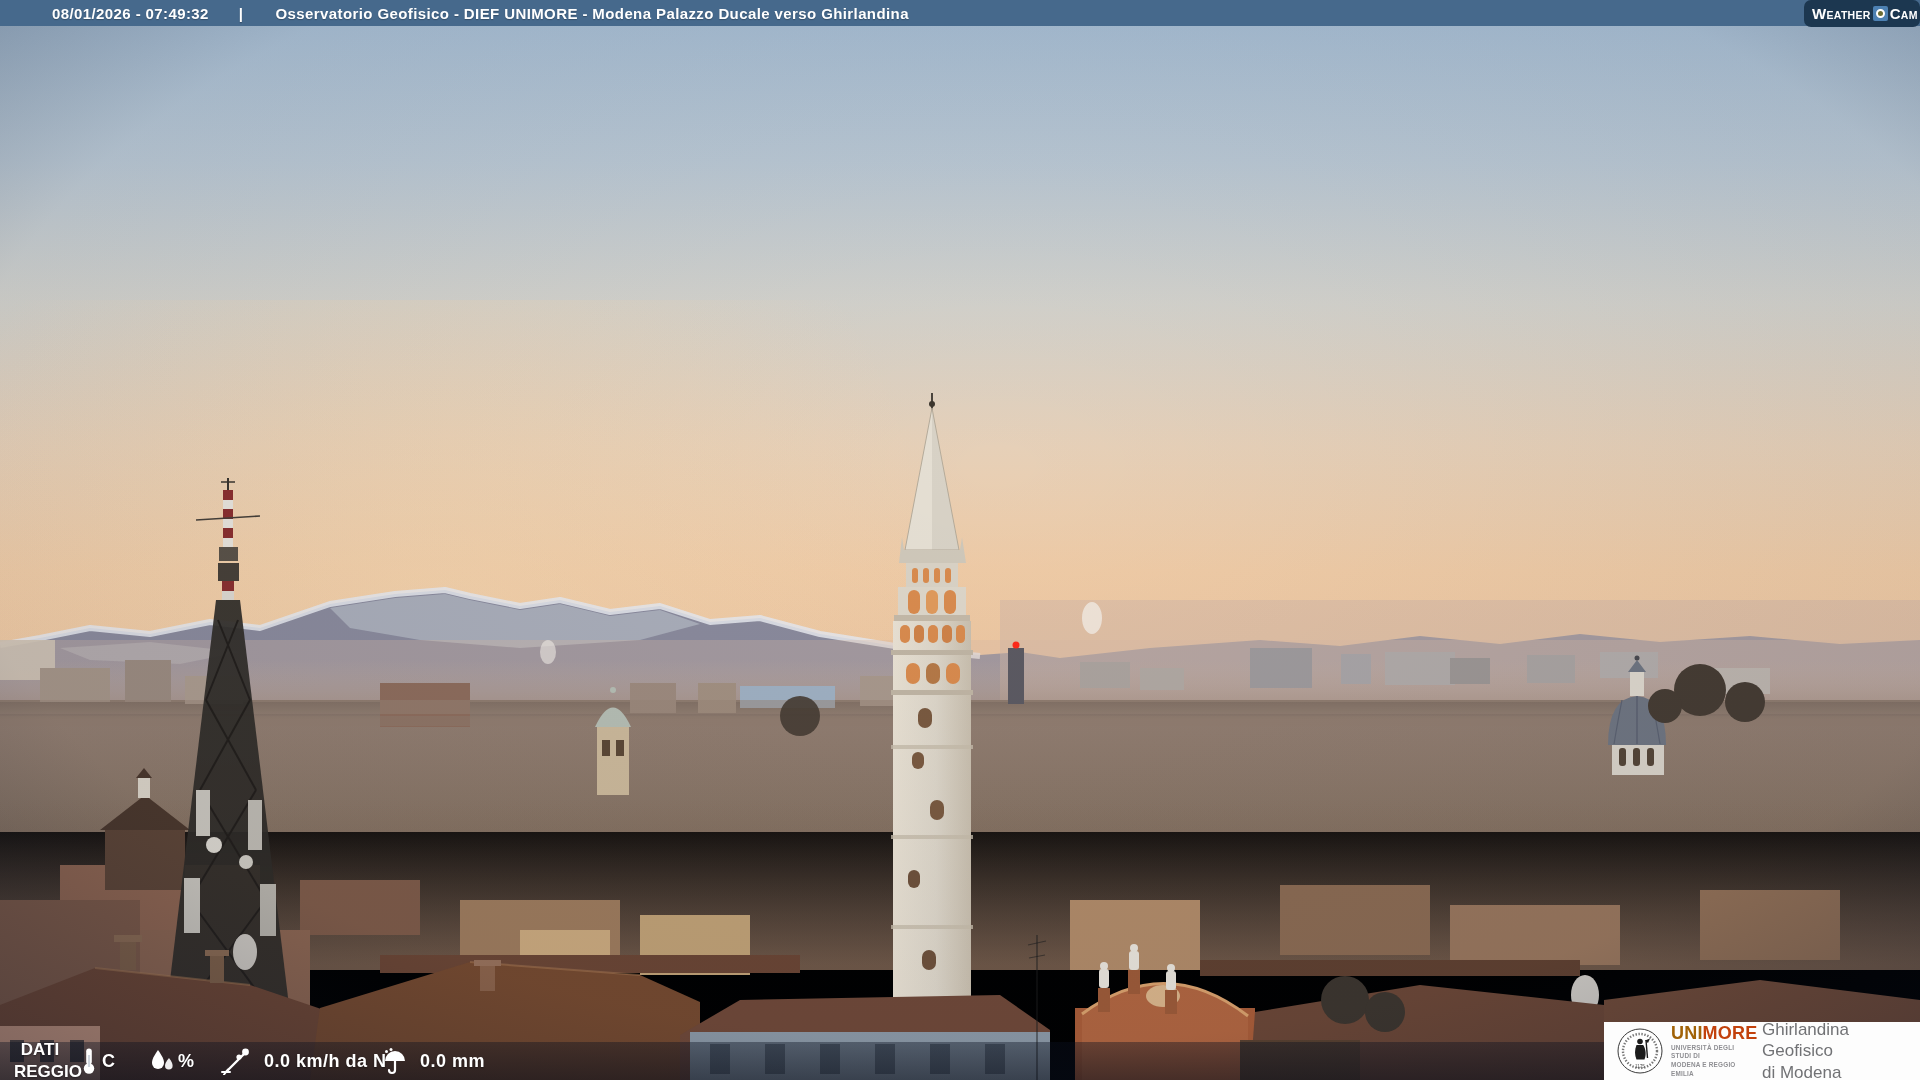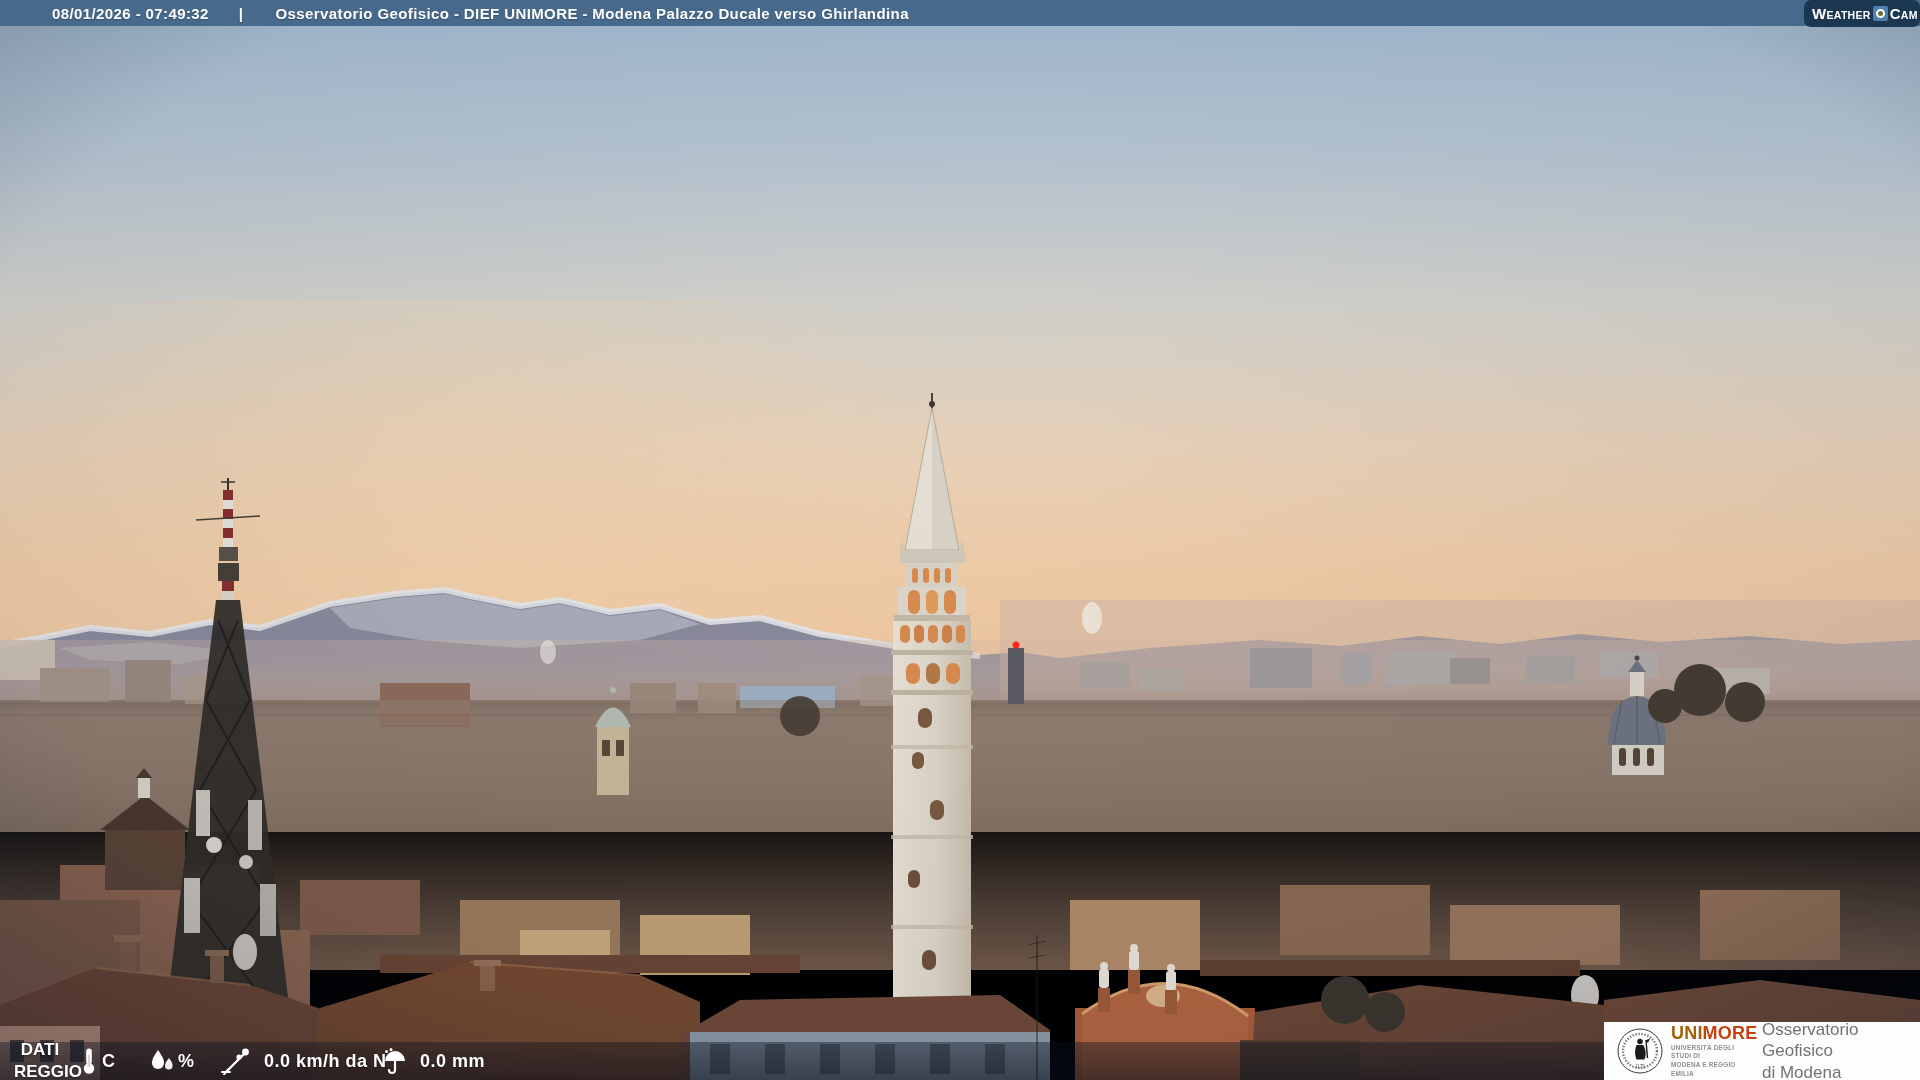--- a/index.html
+++ b/index.html
@@ -368,18 +368,18 @@
       <text x="23" y="40" font-size="4.6" fill="#555" text-anchor="middle" font-family="Liberation Sans, sans-serif">1175</text>
     </svg>
     <div class="ublock">
       <div class="uname"><span class="uni">UNI</span><span class="more">MORE</span></div>
       <div class="usub">
         <div>UNIVERSITÀ DEGLI STUDI DI</div>
         <div>MODENA E REGGIO EMILIA</div>
       </div>
     </div>
     <div class="org">
-      <div>Osservatorio Geofisico</div>
+      <div>Ghirlandina Geofisico</div>
       <div>di Modena</div>
     </div>
   </div>
 
 </div>
 
 </body></html>

